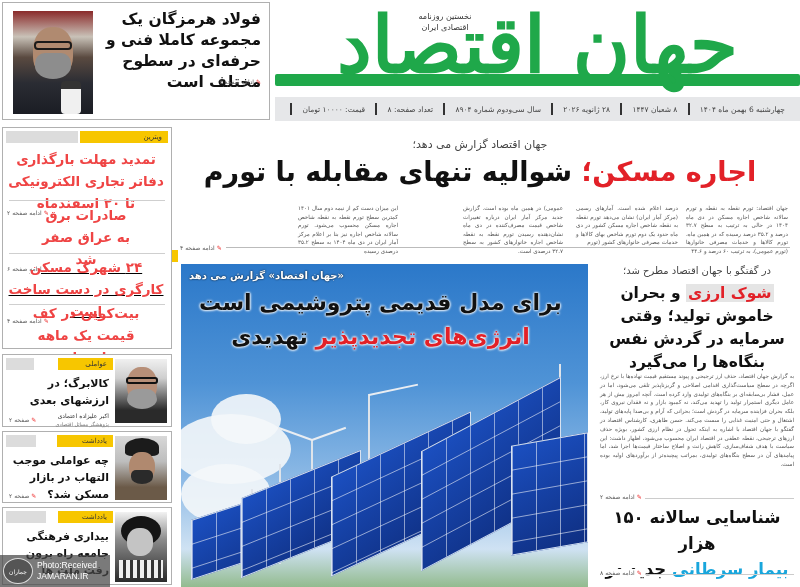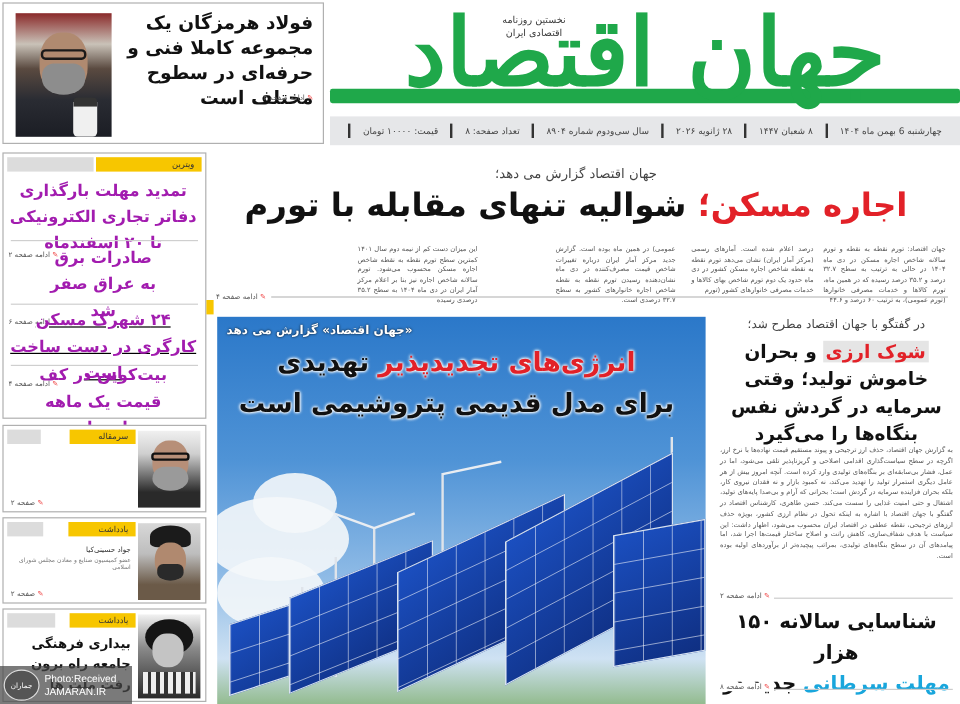--- a/index.html
+++ b/index.html
@@ -78,21 +78,21 @@
     left: 2px; top: 127px; width: 170px; height: 222px;
     border: 1px solid #b0b0b0; background: #fff;
   }
   .yellow-tab {
     position: absolute; top: 3px; right: 3px; height: 12px;
     background: #f7c600; color: #333; font-size: 7px; line-height: 12px;
     padding: 0 6px; text-align: right;
   }
   .grey-tab { position: absolute; top: 3px; height: 12px; background: #dcdcdc; }
   .vit-item { position: absolute; right: 6px; width: 158px; text-align: center; }
-  .vit-item .title { font-size: 13.5px; font-weight: bold; line-height: 22px; color: #a21caf; }
+  .vit-item .title { font-size: 13.5px; font-weight: bold; line-height: 22px; color: #ef4444; }
   .vit-item .contd { position: absolute; left: 0; bottom: -2px; }
   .vit-divider { position: absolute; left: 6px; right: 6px; height: 1px; background: #cfcfcf; }
 
   
   .col-box {
     position: absolute; left: 2px; width: 170px; border: 1px solid #b0b0b0; background: #fff;
   }
   .col-photo { position: absolute; left: 4px; top: 4px; width: 52px; overflow: hidden; }
   .col-text { position: absolute; right: 6px; top: 20px; width: 104px; text-align: right; }
   .col-text .title { font-size: 11px; font-weight: bold; line-height: 17px; color: #111; }
@@ -262,38 +262,44 @@
   <div class="vit-divider" style="top:176px;"></div>
 
   <div class="vit-item" style="top:174px;">
     <div class="title" style="padding:0 20px;">بیت‌کوین در کف قیمت یک ماهه ایستاد</div>
     <div class="contd"><span class="pen">✎</span> <span>ادامه صفحه ۸</span></div>
   </div>
 </div>
 
 <div class="col-box" style="top:354px; height:73px;">
   <div class="grey-tab" style="left:3px; width:28px;"></div>
-  <div class="yellow-tab" style="width:55px; right:58px;">سرمقاله</div>
+  <div class="yellow-tab" style="width:55px; right:58px;">عواملی</div>
   <div class="col-photo" style="height:64px; left:auto; right:4px; background:linear-gradient(180deg,#f0f0f0 0%,#cfcfcf 30%,#2a2a2a 80%);">
     <div style="position:absolute;left:12px;top:8px;width:30px;height:36px;background:#b78f78;border-radius:45%;"></div>
     <div style="position:absolute;left:12px;top:30px;width:30px;height:20px;background:#9a9a9a;border-radius:10px 10px 50% 50%;"></div>
     <div style="position:absolute;left:11px;top:18px;width:32px;height:7px;border:2px solid #111;border-radius:3px;"></div>
+  </div>
+  <div class="col-text" style="right:62px;">
+    <div class="title">کالابرگ؛ در ارزشهای بعدی</div>
+    <div class="author">اکبر علیزاده اعتمادی</div>
+    <div class="role">پژوهشگر مسائل اقتصادی</div>
   </div>
   <div class="contd"><span class="pen">✎</span> <span>صفحه ۲</span></div>
 </div>
 
 <div class="col-box" style="top:431px; height:72px;">
   <div class="grey-tab" style="left:3px; width:30px;"></div>
   <div class="yellow-tab" style="width:56px; right:58px;">یادداشت</div>
   <div class="col-photo" style="height:64px; left:auto; right:4px; background:linear-gradient(180deg,#d8d8d8 0%,#bdbdbd 40%,#6b5a48 80%);">
     <div style="position:absolute;left:10px;top:2px;width:34px;height:18px;background:#1b1b1b;border-radius:50% 50% 20% 20%;"></div>
     <div style="position:absolute;left:14px;top:16px;width:26px;height:30px;background:#b0896f;border-radius:45%;"></div>
     <div style="position:absolute;left:16px;top:34px;width:22px;height:14px;background:#2a2a2a;border-radius:5px 5px 50% 50%;"></div>
   </div>
   <div class="col-text" style="right:62px;">
+    <div class="title">چه عواملی موجب التهاب در بازار مسکن شد؟</div>
     <div class="author">جواد حسینی‌کیا</div>
     <div class="role">عضو کمیسیون صنایع و معادن مجلس شورای اسلامی</div>
   </div>
   <div class="contd"><span class="pen">✎</span> <span>صفحه ۲</span></div>
 </div>
 
 <div class="col-box" style="top:507px; height:78px;">
   <div class="grey-tab" style="left:3px; width:40px;"></div>
   <div class="yellow-tab" style="width:55px; right:58px;">یادداشت</div>
   <div class="col-photo" style="height:70px; left:auto; right:4px; background:linear-gradient(180deg,#f2f2f2 0%,#8a8a8a 40%,#2a2a2a 100%);">
@@ -335,38 +341,38 @@
   <div class="panel" style="left:10px; top:230px; width:160px; height:60px; transform:skewY(-18deg);"></div>
   <div class="panel" style="left:60px; top:210px; width:120px; height:80px; transform:skewY(-22deg);"></div>
   <div class="panel" style="left:150px; top:180px; width:140px; height:100px; transform:skewY(-25deg);"></div>
   <div class="panel" style="left:240px; top:150px; width:140px; height:120px; transform:skewY(-28deg);"></div>
   <div class="panel" style="left:330px; top:175px; width:77px; height:110px; transform:skewY(-10deg);"></div>
 
   <div class="grass"></div>
 
   <div id="feature-kicker">«جهان اقتصاد» گزارش می دهد</div>
   <div id="feature-headline">
+    <div>برای مدل قدیمی پتروشیمی است</div>
     <div><span class="red">انرژی‌های تجدیدپذیر</span><span> تهدیدی</span></div>
-    <div>برای مدل قدیمی پتروشیمی است</div>
   </div>
   <div id="feature-brand-tag"></div>
   <div id="feature-contd"><span class="pen" style="color:#e33">✎</span> <span>صفحه ۶</span></div>
 </div>
 
 <div id="right-kicker" class="abs">در گفتگو با جهان اقتصاد مطرح شد؛</div>
 <div id="right-headline" class="abs">
   <span class="hl">شوک ارزی</span><span> و بحران خاموش تولید؛ وقتی سرمایه در گردش نفس بنگاه‌ها را می‌گیرد</span>
 </div>
 <div id="right-body" class="abs">به گزارش جهان اقتصاد، حذف ارز ترجیحی و پیوند مستقیم قیمت نهاده‌ها با نرخ ارز، اگرچه در سطح سیاست‌گذاری اقدامی اصلاحی و گریزناپذیر تلقی می‌شود، اما در عمل، فشار بی‌سابقه‌ای بر بنگاه‌های تولیدی وارد کرده است. آنچه امروز بیش از هر عامل دیگری استمرار تولید را تهدید می‌کند، نه کمبود بازار و نه فقدان نیروی کار، بلکه بحران فزاینده سرمایه در گردش است؛ بحرانی که آرام و بی‌صدا پایه‌های تولید، اشتغال و حتی امنیت غذایی را سست می‌کند. حسن طاهری، کارشناس اقتصاد در گفتگو با جهان اقتصاد با اشاره به اینکه تحول در نظام ارزی کشور، بویژه حذف ارزهای ترجیحی، نقطه عطفی در اقتصاد ایران محسوب می‌شود، اظهار داشت: این سیاست با هدف شفاف‌سازی، کاهش رانت و اصلاح ساختار قیمت‌ها اجرا شد، اما پیامدهای آن در سطح بنگاه‌های تولیدی، بمراتب پیچیده‌تر از برآوردهای اولیه بوده است.</div>
 <div id="right-rule1" class="abs"></div>
 <div id="right-contd1" class="abs contd"><span class="pen">✎</span> <span>ادامه صفحه ۲</span></div>
 
 <div id="cancer-headline" class="abs">
   <div>شناسایی سالانه ۱۵۰ هزار</div>
-  <div><span class="blue">مهلت سرطانی</span><span> جدید در کشور</span></div>
+  <div><span class="blue">بیمار سرطانی</span><span> جدید در کشور</span></div>
 </div>
 <div id="right-rule2" class="abs"></div>
 <div id="right-contd2" class="abs contd"><span class="pen">✎</span> <span>ادامه صفحه ۸</span></div>
 
 <div id="watermark" class="abs">
   <div class="wm-logo">جماران</div>
   <div class="wm-text">
     <div>Photo:Received</div>
     <div>JAMARAN.IR</div>
   </div>

